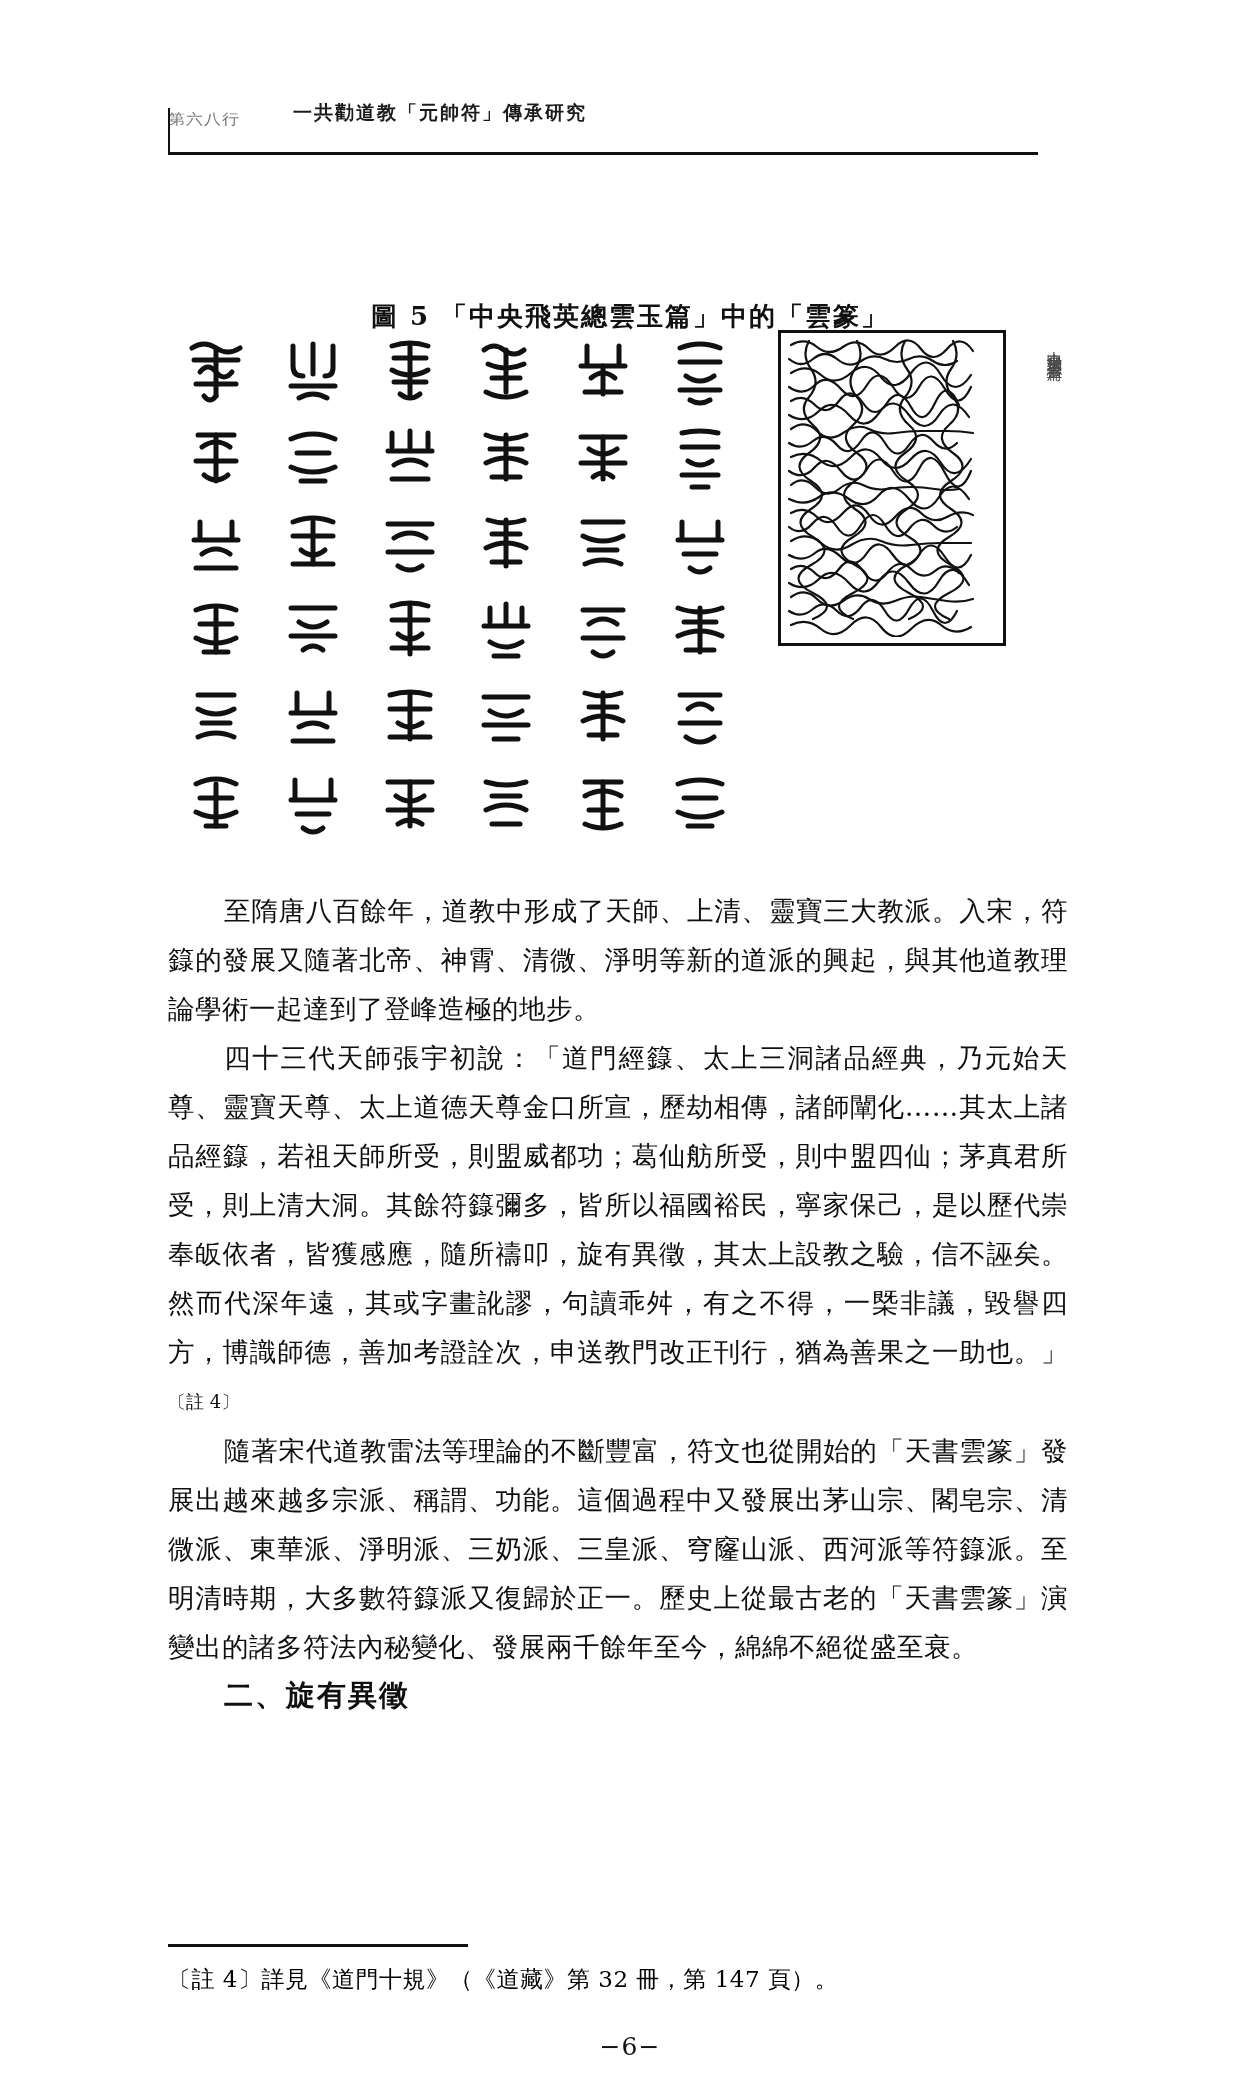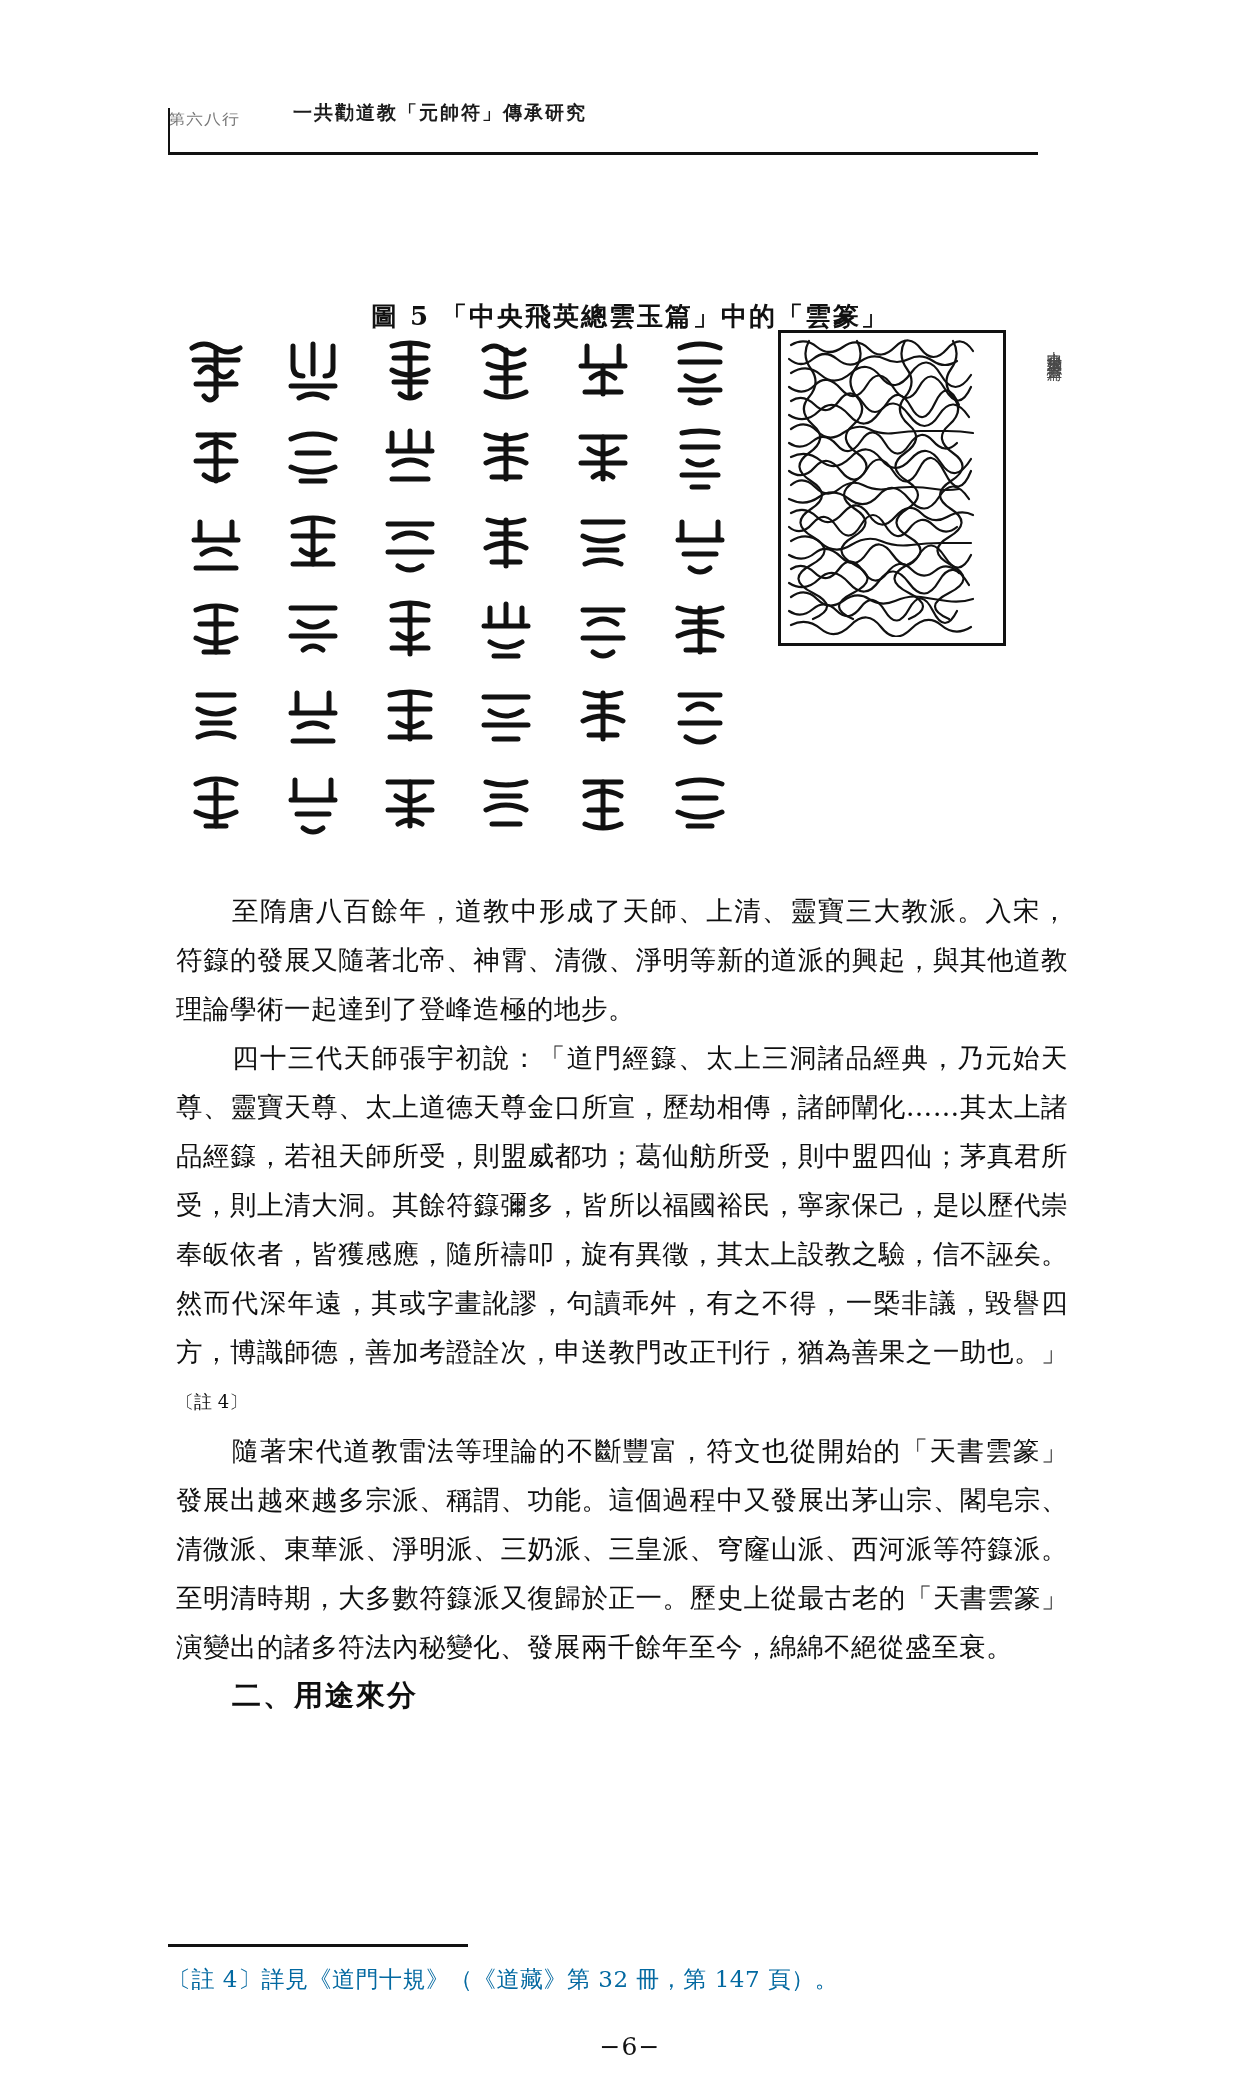--- a/index.html
+++ b/index.html
@@ -138,21 +138,21 @@
     left: 168px;
     top: 886px;
     width: 900px;
     font-size: 26.5px;
     line-height: 49px;
     letter-spacing: 0.5px;
     text-align: justify;
     color: #0f0f0f;
   }
   .body-text p {
-    margin: 0 0 0 8px;
+    margin: 0 0 0 0;
     text-indent: 56px;
   }
   .heading2 {
     font-size: 29px;
     font-weight: 700;
     letter-spacing: 2px;
     margin: 32px 0 6px 0;
     text-indent: 0;
   }
   .heading3 {
@@ -176,21 +176,21 @@
     height: 0;
     border-top: 3px solid #111;
   }
   .footnote {
     position: absolute;
     left: 168px;
     top: 1964px;
     width: 880px;
     font-size: 23px;
     letter-spacing: 0.5px;
-    color: #0369a1;
+    color: #000000;
   }
   .page-number {
     position: absolute;
     left: 0;
     top: 2032px;
     width: 1260px;
     text-align: center;
     font-size: 25px;
     color: #111;
     letter-spacing: 1px;
@@ -644,21 +644,21 @@
       </svg>
     </div>
 
     <div class="panel-side-label">中央飛英總雲玉篇</div>
   </div>
 
   <div class="body-text">
     <p>至隋唐八百餘年，道教中形成了天師、上清、靈寶三大教派。入宋，符籙的發展又隨著北帝、神霄、清微、淨明等新的道派的興起，與其他道教理論學術一起達到了登峰造極的地步。</p>
     <p><span>四十三代天師張宇初說：「道門經籙、太上三洞諸品經典，乃元始天尊、靈寶天尊、太上道德天尊金口所宣，歷劫相傳，諸師闡化……其太上諸品經籙，若祖天師所受，則盟威都功；葛仙舫所受，則中盟四仙；茅真君所受，則上清大洞。其餘符籙彌多，皆所以福國裕民，寧家保己，是以歷代崇奉皈依者，皆獲感應，隨所禱叩，旋有異徵，其太上設教之驗，信不誣矣。然而代深年遠，其或字畫訛謬，句讀乖舛，有之不得，一槩非議，毀譽四方，博識師德，善加考證詮次，申送教門改正刊行，猶為善果之一助也。」</span><span class="note-ref">〔註 4〕</span></p>
     <p>隨著宋代道教雷法等理論的不斷豐富，符文也從開始的「天書雲篆」發展出越來越多宗派、稱謂、功能。這個過程中又發展出茅山宗、閣皂宗、清微派、東華派、淨明派、三奶派、三皇派、穹窿山派、西河派等符籙派。至明清時期，大多數符籙派又復歸於正一。歷史上從最古老的「天書雲篆」演變出的諸多符法內秘變化、發展兩千餘年至今，綿綿不絕從盛至衰。</p>
-    <p class="heading2">二、用途來分</p>
+    <p class="heading2">二、旋有異徵</p>
   </div>
 
   <div class="foot-rule"></div>
   <div class="footnote">〔註 4〕詳見《道門十規》（《道藏》第 32 冊，第 147 頁）。</div>
 
   <div class="page-number">−6−</div>
 
 </div>
 
 </body></html>

